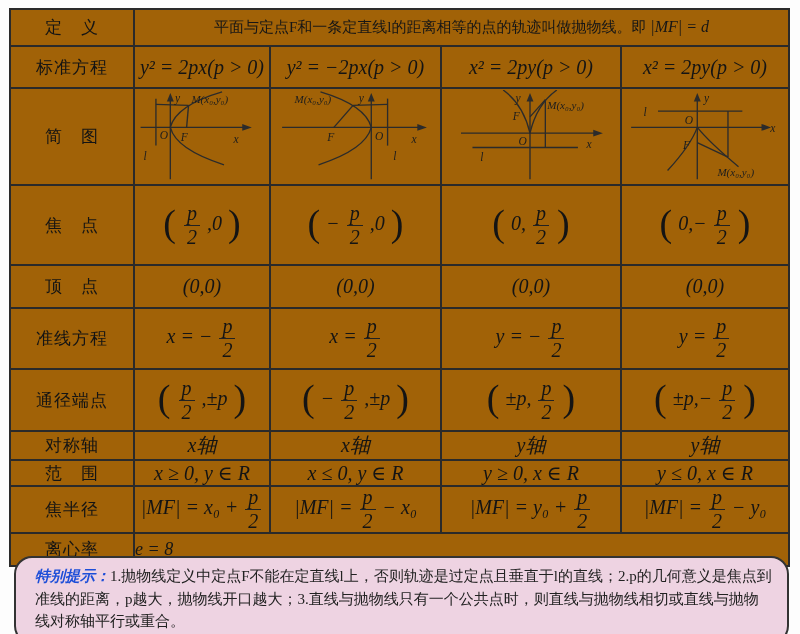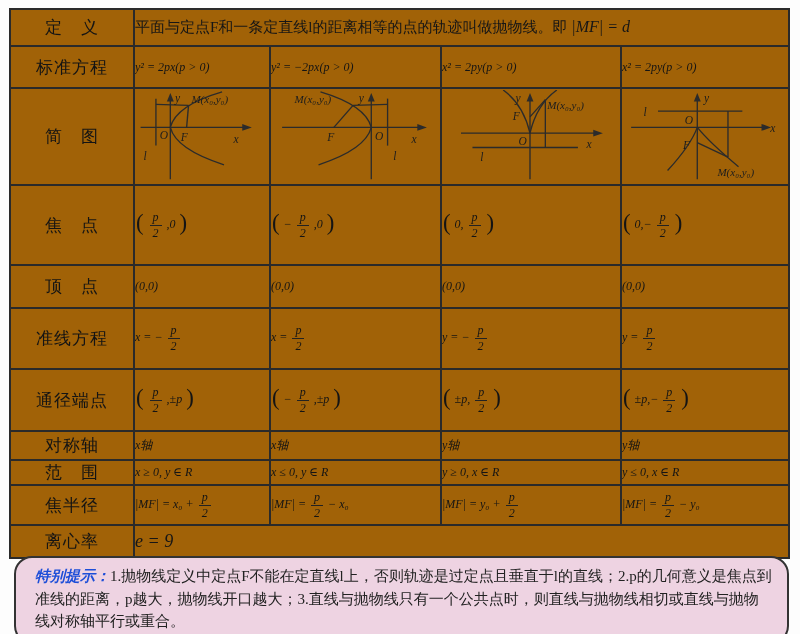--- a/index.html
+++ b/index.html
@@ -8,22 +8,22 @@
     position:relative; width:800px; height:634px; background:#fdfdfd;
     font-family:"Liberation Serif","DejaVu Serif",serif; color:#161616;
   }
   
   table.ptable {
     position:absolute; left:9px; top:8px;
     border-collapse:collapse; table-layout:fixed; background:#a16207;
   }
   .ptable td, .ptable th { border:2px solid #2a2a2a; padding:0; overflow:hidden; }
   .hdr { font-size:17px; font-weight:400; text-align:center; color:#141414; letter-spacing:1px; }
-  .f   { font-style:italic; font-size:12px; color:#141414; }
-  .def-cell  { text-align:left; padding-left:13px; font-size:15px;font-family:Liberation Serif, serif; }
+  .f   { text-align:center; font-style:italic; font-size:20px; color:#141414; }
+  .def-cell  { text-align:center; padding-left:13px; font-size:15px;font-family:Liberation Serif, serif; }
   .def-math  { font-style:italic; font-size:16px; }
   .ecc-cell  { text-align:left; padding-left:155px; font-style:italic; font-size:18px; }
   .diag-cell { padding:0; }
   .diag-cell svg { display:block; }
   
   .frac { display:inline-flex; flex-direction:column; align-items:center; vertical-align:middle; line-height:1.05; margin:0 2px; }
   .fn { display:block; padding:0 3px 1px; border-bottom:1.3px solid #222; }
   .fd { display:block; padding-top:1px; }
   .bigp { font-size:190%; font-weight:100; font-style:normal; vertical-align:middle; line-height:0.9; margin:0 1px; position:relative; top:-2px; }
   
@@ -254,21 +254,21 @@
               <span class="fd">2</span>
             </span></td>
       <td class="f">|MF| = <span class="frac">
               <span class="fn">p</span>
               <span class="fd">2</span>
             </span> − y₀</td>
     </tr>
 
     <tr style="height:33px">
       <th class="hdr">离心率</th>
-      <td class="ecc-cell" colspan="4">e = 9</td>
+      <td class="ecc-cell" colspan="4">e = 8</td>
     </tr>
   </tbody>
     </table>
 
   <div class="note">
     <span class="note-title">特别提示</span><span class="note-title">：</span><span class="note-body">1.抛物线定义中定点F不能在定直线l上，否则轨迹是过定点且垂直于l的直线；2.p的几何意义是焦点到准线的距离，p越大，抛物线开口越大；3.直线与抛物线只有一个公共点时，则直线与抛物线相切或直线与抛物线对称轴平行或重合。</span>
   </div>
 
 </div>
 

